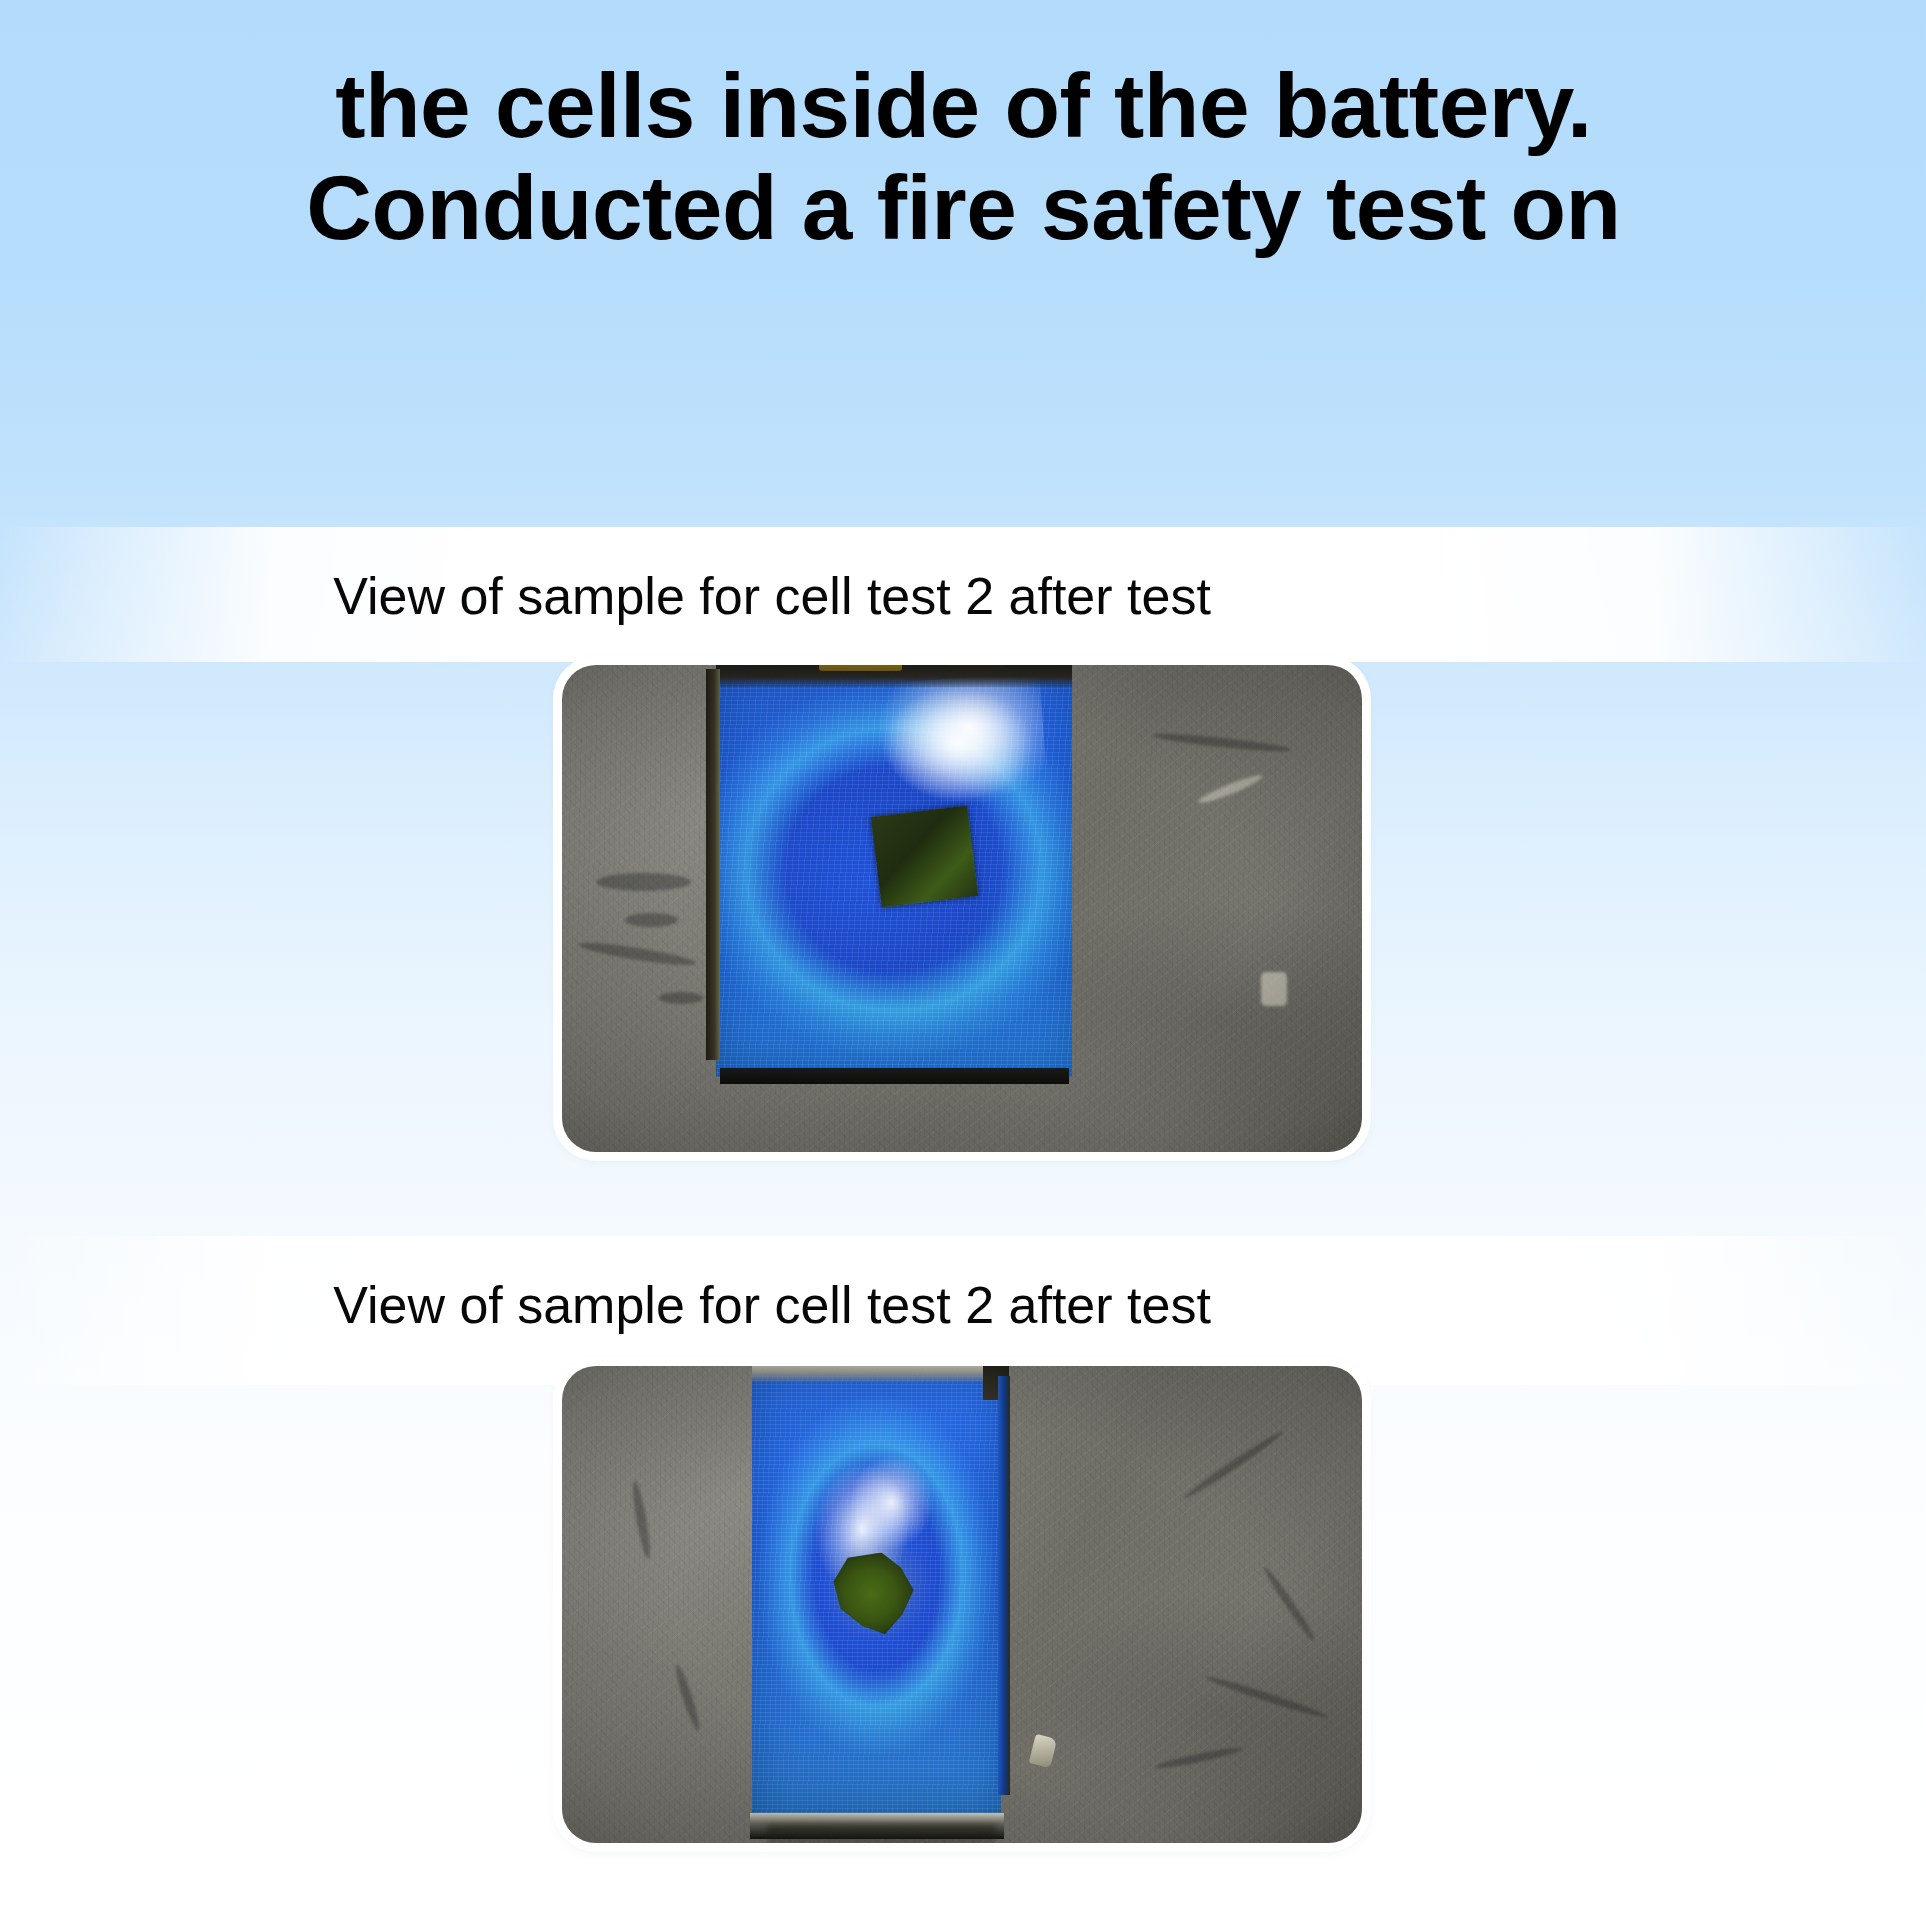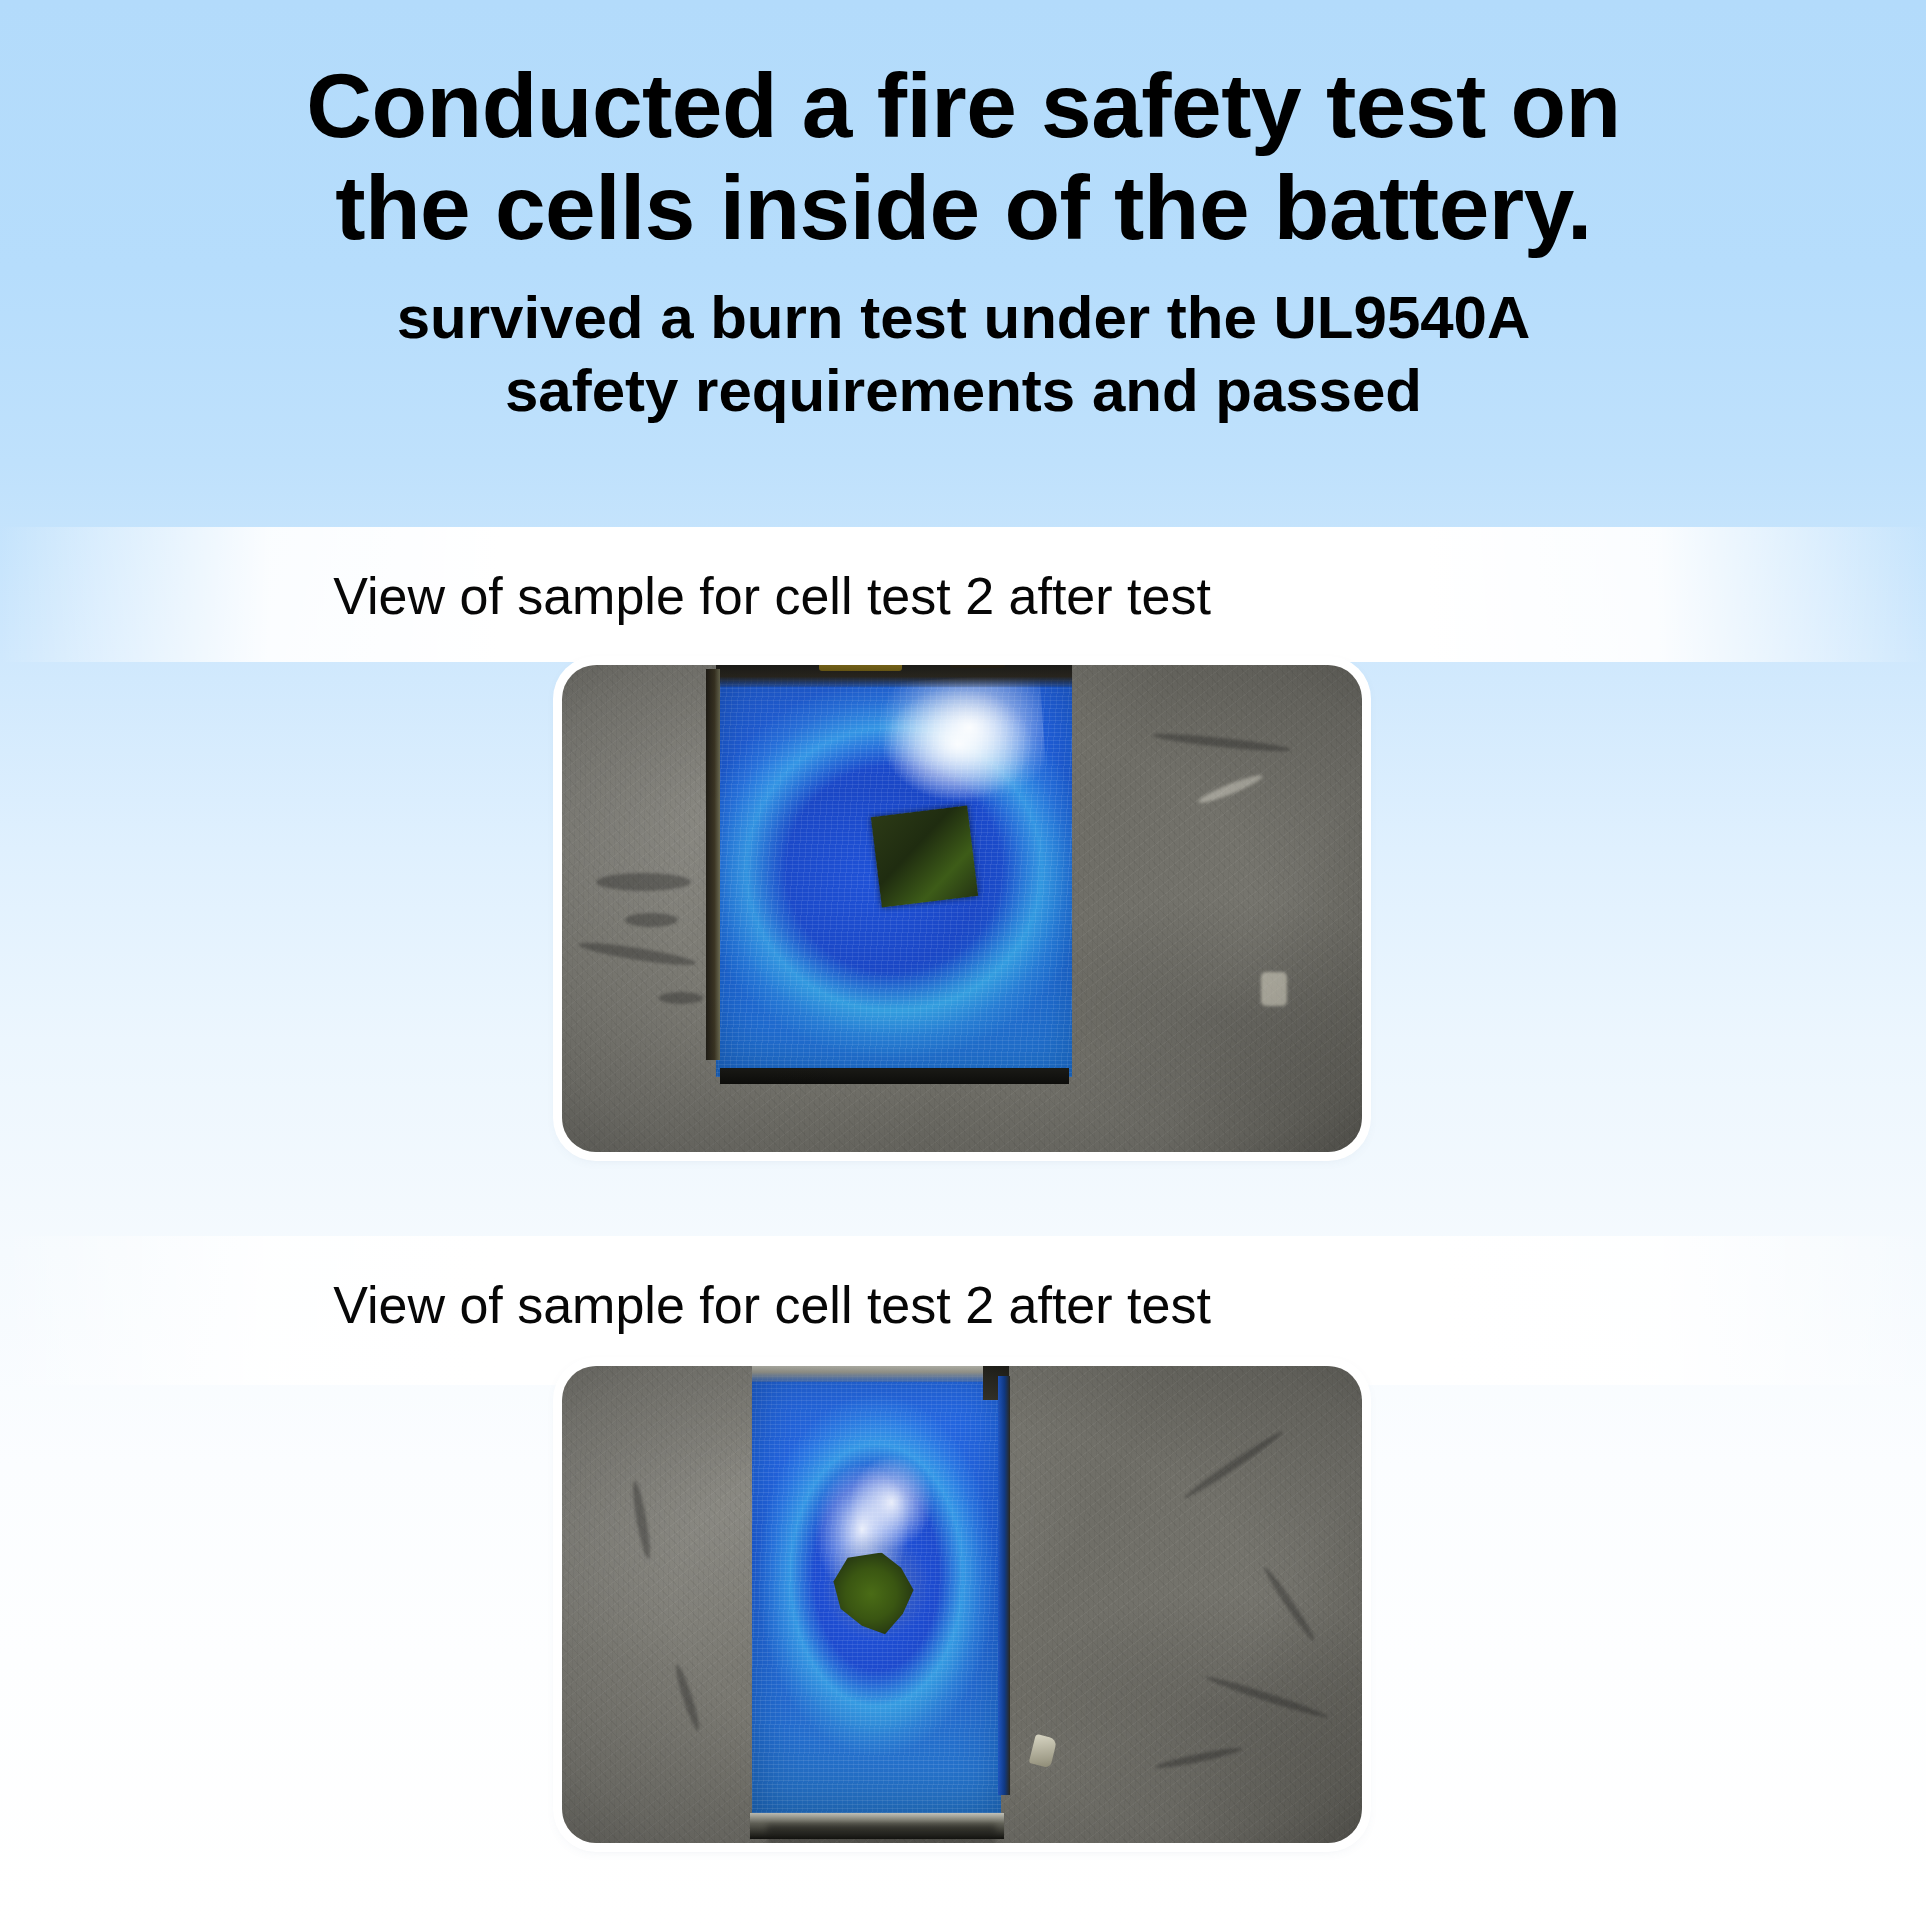--- a/index.html
+++ b/index.html
@@ -265,26 +265,22 @@
     transform:rotate(14deg);
   }
 </style>
 </head>
 <body>
 
 <div class="slide">
 
   <div class="headline-block">
     <div class="headline">
+      <span class="ln">the cells inside of the battery.</span>
       <span class="ln">Conducted a fire safety test on</span>
-      <span class="ln">the cells inside of the battery.</span>
-    </div>
-    <div class="subhead">
-      <span class="ln">survived a burn test under the UL9540A</span>
-      <span class="ln">safety requirements and passed</span>
     </div>
   </div>
 
   <div class="band band-1"></div>
   <div class="caption caption-1">View of sample for cell test 2 after test</div>
 
   <div class="photo-frame photo-1">
     <div class="photo-inner">
       <div class="concrete"></div>
       <div class="scuff" style="left:34px;  top:208px; width:95px;  height:18px;"></div>

